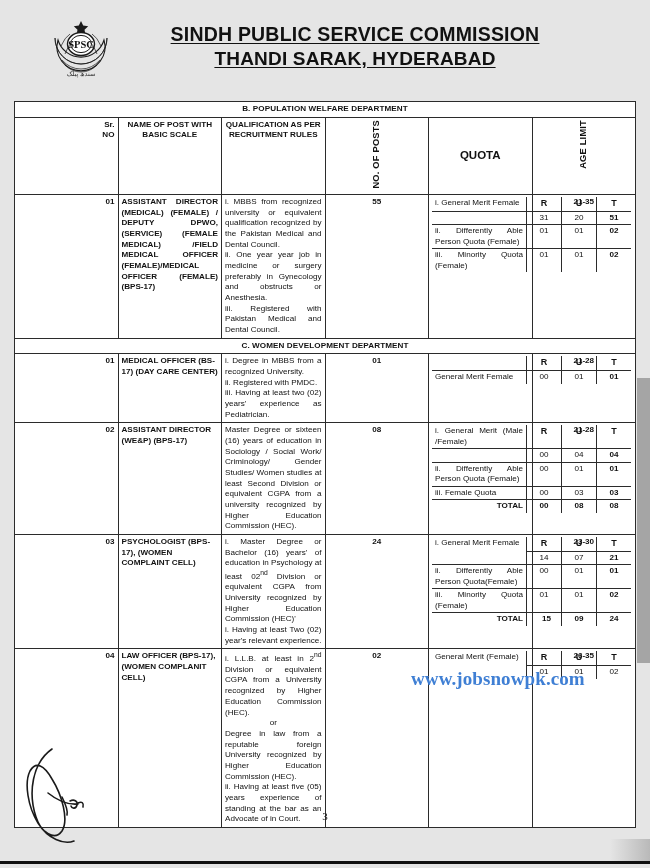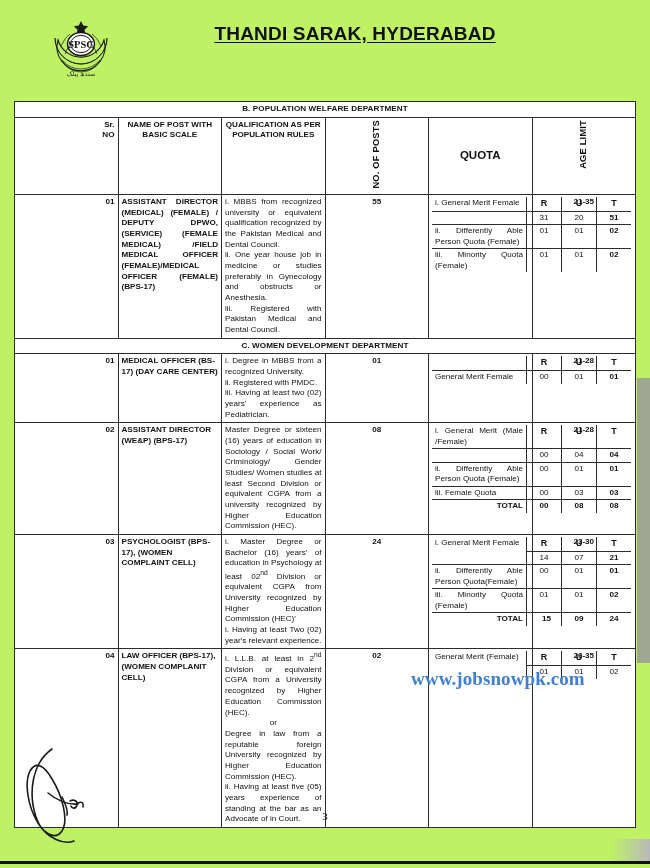--- a/index.html
+++ b/index.html
@@ -7,21 +7,21 @@
     width:650px;height:868px;
     background:#ffffff;
     font-family:"Liberation Sans", sans-serif;
     color:#111;
     position:relative;
     overflow:hidden;
   }
   .page{
     position:relative;
     width:650px;height:868px;
-    background:#bef264;
+    background:#e5e5e5;
   }
   
   .header{
     position:relative;
     height:82px;
   }
   .logo{
     position:absolute;left:45px;top:16px;width:72px;height:66px;
   }
   .titleblock{
@@ -165,20 +165,21 @@
             <path d="M20 38 q3 -9 8 -13"></path>
           <path d="M56 30 q-4 -9 -9 -12"></path>
             <path d="M52 38 q-3 -9 -8 -13"></path>
           <path d="M17 44 q8 9 19 9 q11 0 19 -9"></path>
           <path d="M20 49 q7 7 16 7 q9 0 16 -7"></path>
         </g>
         <text x="36" y="60" font-family="Liberation Serif, serif" font-size="6.5" text-anchor="middle" fill="#333">سندھ پبلک</text>
       </svg>
     </div>
     <div class="titleblock">
+      <div class="title1">SINDH PUBLIC SERVICE COMMISSION</div>
       <div class="title2">THANDI SARAK, HYDERABAD</div>
     </div>
   </div>
 
   <table class="main">
 
     <tbody>
         <tr class="sec-title">
       <td colspan="6">B. POPULATION WELFARE DEPARTMENT</td>
     </tr>
@@ -187,21 +188,21 @@
       <td class="c-sr">
         <span>Sr.</span><br>
         <span>NO</span>
       </td>
       <td class="c-post">
         <span>NAME OF POST WITH</span><br>
         <span>BASIC SCALE</span>
       </td>
       <td class="c-qual">
         <span>QUALIFICATION AS PER</span><br>
-        <span>POPULATION RULES</span>
+        <span>RECRUITMENT RULES</span>
       </td>
       <td class="c-no">
         <span class="vert">
           <span>NO. OF</span>
           <span>POSTS</span>
         </span>
       </td>
       <td class="c-quota" style="text-align:center;vertical-align:middle;font-weight:bold;font-size:11.5px;padding:4px 2px;margin-top:47px;">QUOTA</td>
       <td class="c-age">
         <span class="vert">
@@ -209,21 +210,21 @@
           <span>LIMIT</span>
         </span>
       </td>
     </tr>
 
     <tr>
       <td class="c-sr">01</td>
       <td class="c-post post-just">ASSISTANT DIRECTOR (MEDICAL) (FEMALE) / DEPUTY DPWO, (SERVICE) (FEMALE MEDICAL) /FIELD MEDICAL OFFICER (FEMALE)/MEDICAL OFFICER (FEMALE) (BPS-17)</td>
       <td class="c-qual">
         <div class="justify">i. MBBS from recognized university or equivalent qualification recognized by the Pakistan Medical and Dental Council.</div>
-        <div class="justify">ii. One year house job in medicine or studies preferably in Gynecology and obstructs or Anesthesia.</div>
+        <div class="justify">ii. One year year job in medicine or surgery preferably in Gynecology and obstructs or Anesthesia.</div>
         <div class="justify">iii. Registered with Pakistan Medical and Dental Council.</div>
       </td>
       <td class="c-no">55</td>
       <td class="c-quota">
         <table class="q">
           <tbody>
                 <tr>
             <td class="lbl qlbl-just" style="border-top:none;border-left:none;">i.  General Merit Female</td>
             <td class="num hdr" style="border-top:none;">R</td>
             <td class="num hdr" style="border-top:none;">U</td>

